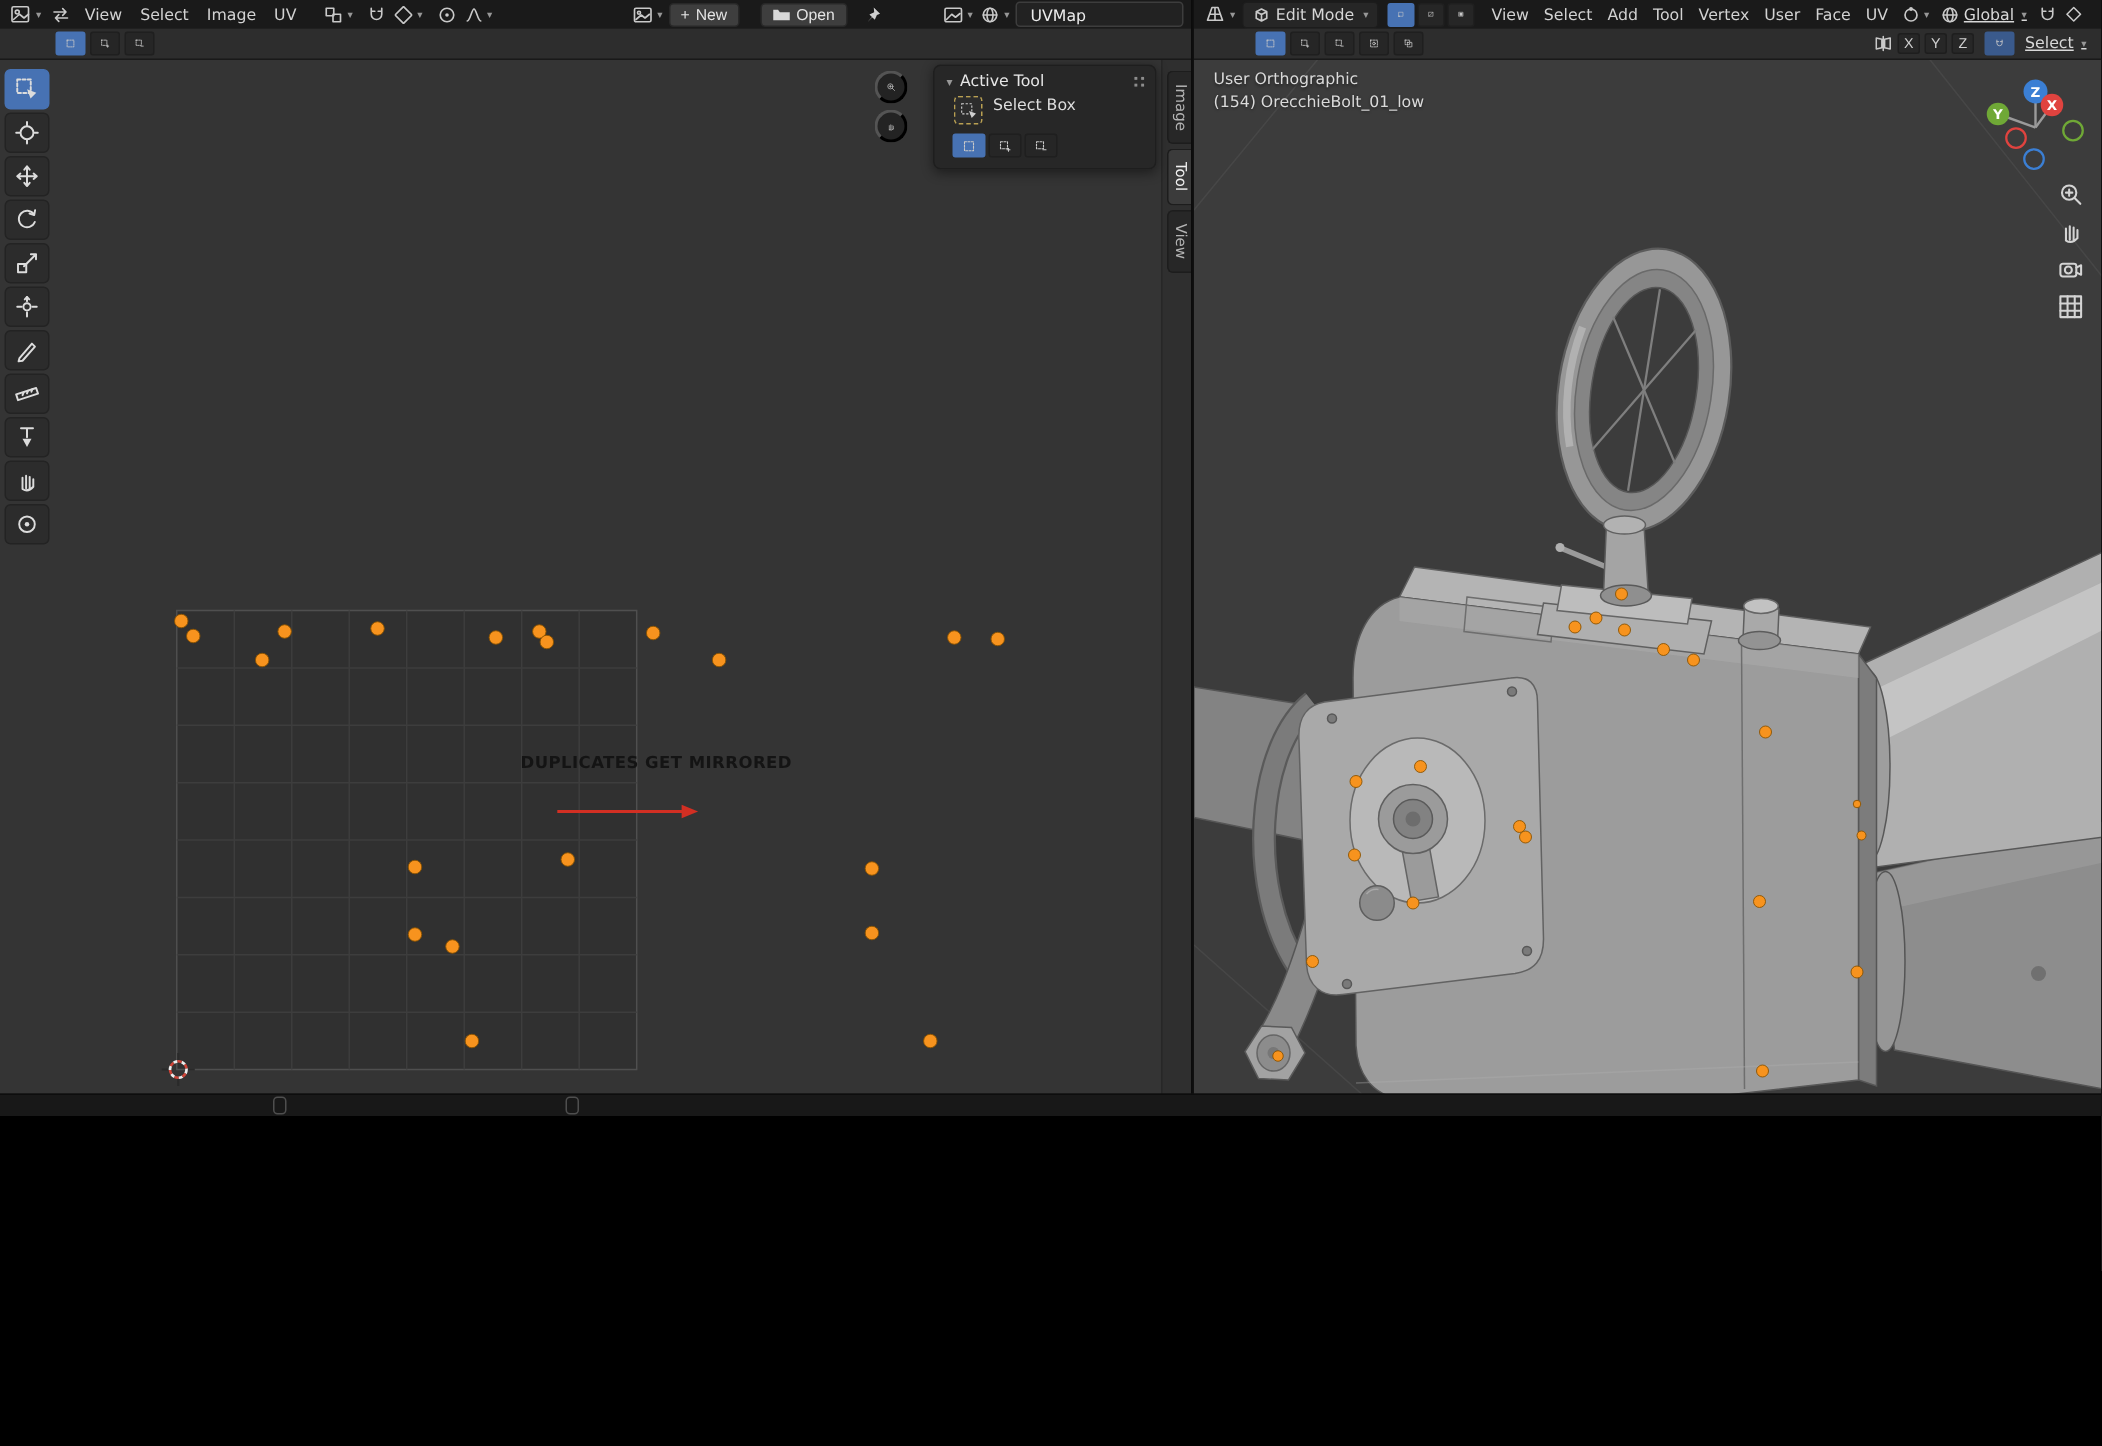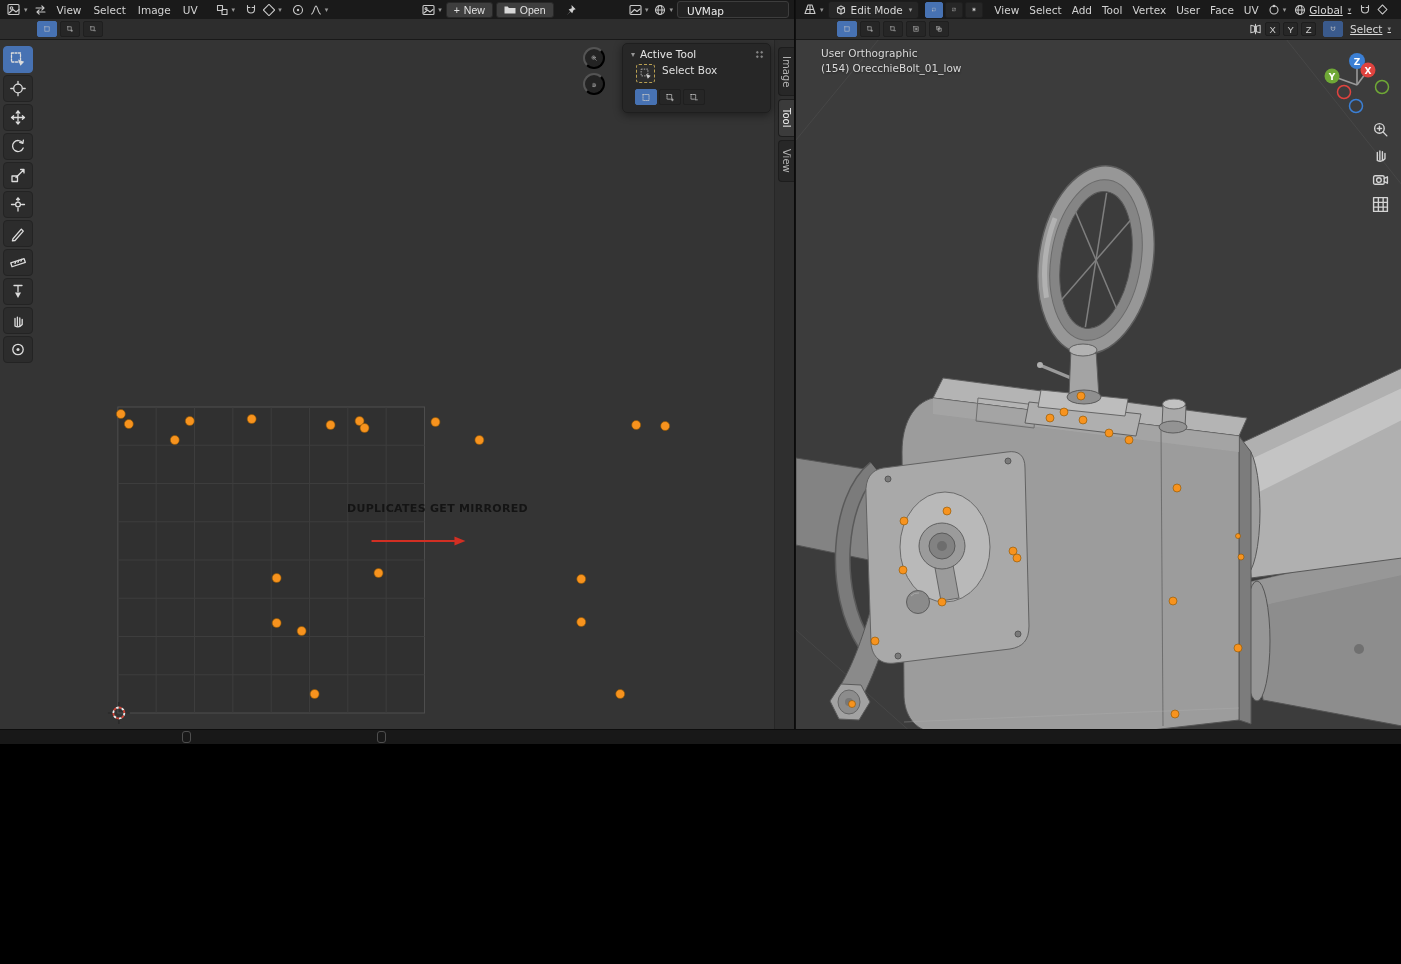--- a/index.html
+++ b/index.html
@@ -40,21 +40,21 @@
   .atool-ic{width:17px;height:17px;border:1px dashed #b9a052;border-radius:3px;background:#2c2c2c;display:flex;align-items:center;justify-content:center;}
   .atool-minis{display:flex;gap:2px;padding:3px 8px 7px 12px;}
   .navbtn{position:absolute;width:22px;height:22px;border-radius:50%;background:rgba(22,22,22,.55);display:flex;align-items:center;justify-content:center;z-index:4;}
   
   .tabs-strip{position:absolute;right:0;top:0;bottom:0;width:19px;background:#2f2f2f;border-left:1px solid #272727;z-index:3;}
   .tabs{position:absolute;right:0;top:8px;display:flex;flex-direction:column;gap:3px;align-items:flex-end;}
   .tab{writing-mode:vertical-rl;background:#272727;color:#b3b3b3;font-size:10px;padding:8px 2px;border-radius:4px 0 0 4px;border:1px solid #1d1d1d;border-right:none;}
   .tab.active{background:#3b3b3b;color:#f0f0f0;}
   .uv-note{position:absolute;left:347px;top:463px;font-size:11px;font-weight:600;color:#141414;letter-spacing:.3px;z-index:2;}
   #uv-overlay,#vp-svg{position:absolute;inset:0;width:100%;height:100%;}
-  .vp-info{position:absolute;left:25px;top:7px;font-size:10.5px;color:#dadada;line-height:15px;text-shadow:0 1px 2px rgba(0,0,0,.45);z-index:3;}
+  .vp-info{position:absolute;left:13px;top:7px;font-size:10.5px;color:#dadada;line-height:15px;text-shadow:0 1px 2px rgba(0,0,0,.45);z-index:3;}
   .gizmo{position:absolute;right:8px;top:6px;width:72px;height:72px;z-index:4;}
   .gz-label{font-size:9px;font-weight:bold;fill:#fff;text-anchor:middle;}
   .vp-icons{position:absolute;right:12px;top:82px;display:flex;flex-direction:column;gap:8px;z-index:4;}
   .vp-icons .icn *{stroke:#d4d4d4;stroke-width:1.3;}
   .xyzbtn{width:15px;height:14px;display:inline-flex;align-items:center;justify-content:center;background:#272727;border:1px solid #1e1e1e;border-radius:2px;font-size:9.5px;color:#cfcfcf;}
   .bluetg{background:#3a5a8c;border-color:#3a5a8c;}
   #statusbar{position:absolute;left:0;right:0;bottom:0;height:14px;background:#181818;border-top:1px solid #0d0d0d;display:flex;align-items:center;z-index:6;}
   .mouseic{width:7px;height:10px;border:1px solid #4e4e4e;border-radius:3px;}
 </style>
 </head>
@@ -120,21 +120,21 @@
             <rect x="1" y="1.5" width="11" height="9" rx="1"></rect>
             <circle cx="4" cy="4.5" r="1"></circle>
             <path d="M2 9 L5.5 6 L8 8 L11 5.5"></path>
           </svg>
         <span class="chev">▾</span>
       </button>
       <button class="btn">
         <span>+</span>
         <span>New</span>
       </button>
-      <button class="btn" style="margin-left:1px">
+      <button class="btn" style="margin-left:12px">
         <svg width="12" height="10" viewBox="0 0 12 10">
             <path d="M0.5 1.5 h3.2 l1.2 1.6 h6.6 v5.4 h-11 z" fill="#d8d8d8"></path>
           </svg>
         <span>Open</span>
       </button>
       <button class="ibtn" style="margin-left:8px">
         <svg width="11" height="12" viewBox="0 0 11 12">
             <path d="M5.5 1 l4.2 4.2 -2.1 .8 -1.4 3.2 -1.9 -1.9 L1 11 l3.5 -3.5 -1.9 -1.9 3.2 -1.4 z" fill="#cfcfcf"></path>
           </svg>
       </button>

